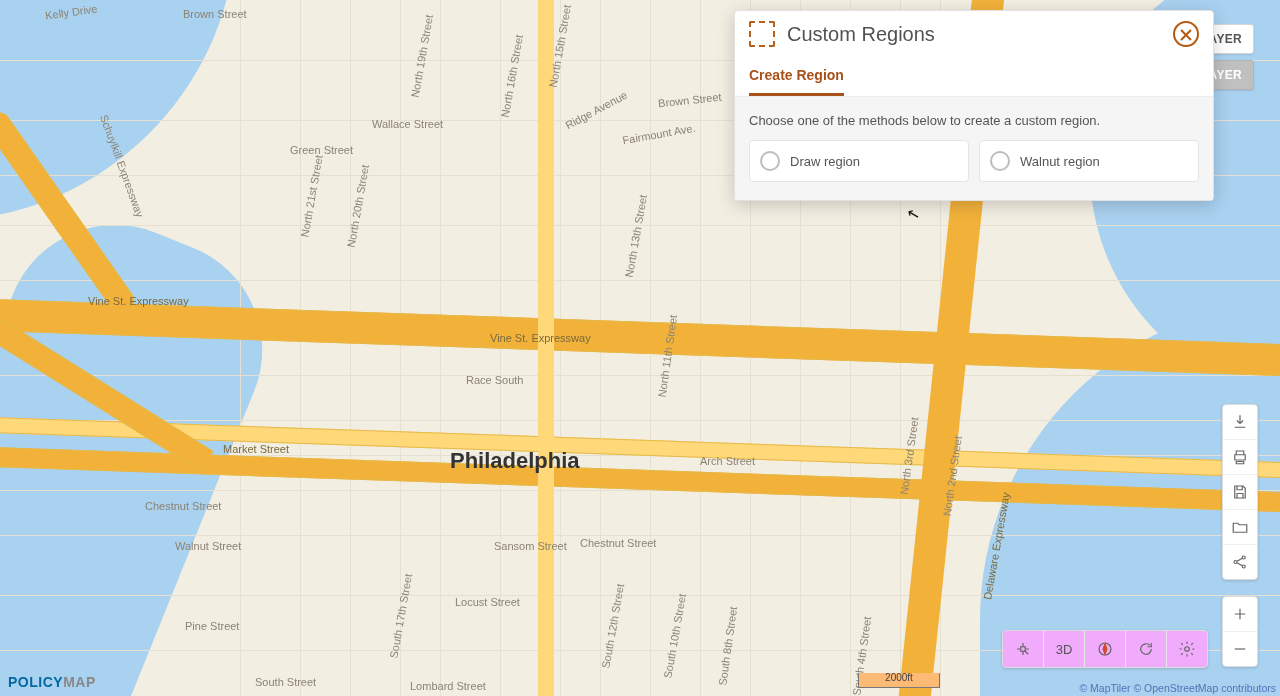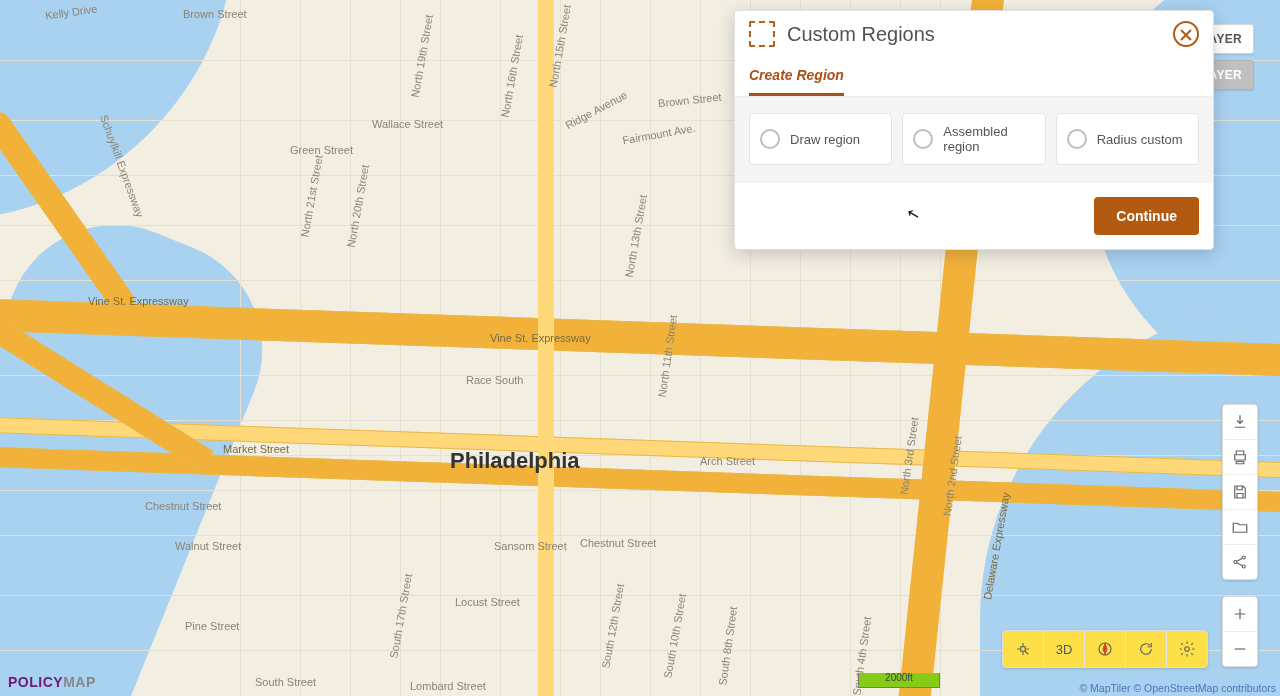--- a/index.html
+++ b/index.html
@@ -16,41 +16,41 @@
   .layer-btn{position:absolute;right:26px;padding:7px 11px;font-size:12px;font-weight:600;letter-spacing:.3px;color:#555;background:#fff;border:1px solid #d6d6d6;border-radius:3px;box-shadow:0 1px 2px rgba(0,0,0,.1);cursor:pointer;}
   .layer-btn.gray{background:#c0c0c0;color:#fff;border-color:#b3b3b3;}
   .panel{position:absolute;top:10px;left:734px;width:478px;background:#fff;border:1px solid #e1e1e1;border-radius:4px;box-shadow:0 4px 18px rgba(0,0,0,.18);}
   .panel-head{display:flex;align-items:center;padding:10px 14px 6px 14px;}
   .panel-head .ico{width:22px;height:22px;margin-right:12px;border:2px dashed #b6611c;border-radius:2px;}
   .panel-head h2{margin:0;font-size:20px;font-weight:400;color:#525252;flex:1;}
   .close-x{width:22px;height:22px;border:2px solid #b35a12;border-radius:50%;position:relative;cursor:pointer;}
   .close-x::before,.close-x::after{content:"";position:absolute;left:4px;right:4px;top:50%;height:2px;background:#b35a12;transform-origin:center;}
   .close-x::before{transform:rotate(45deg);} .close-x::after{transform:rotate(-45deg);}
   .tabs{display:flex;gap:22px;padding:6px 14px 0 14px;border-bottom:1px solid #eee;}
-  .tab{font-size:14px;color:#808080;padding:8px 0 10px;cursor:pointer;border-bottom:3px solid transparent;font-style:italic;}
+  .tab{font-size:14px;color:#808080;padding:8px 0 10px;cursor:pointer;border-bottom:3px solid transparent;}
   .tab.active{color:#a8521a;font-weight:600;border-bottom-color:#a8521a;}
   .panel-body{background:#f5f5f5;padding:16px 14px 18px;}
   .instr{font-size:13px;color:#555;margin:0 0 12px;}
   .opts{display:flex;gap:10px;}
   .opt{flex:1;background:#fff;border:1px solid #e4e4e4;border-radius:4px;padding:10px 10px;display:flex;align-items:center;gap:10px;font-size:13px;color:#555;cursor:pointer;}
   .radio-dot{width:16px;height:16px;border:2px solid #bdbdbd;border-radius:50%;flex:none;}
   .panel-foot{display:flex;justify-content:flex-end;padding:14px;}
   .btn-continue{background:#b35a12;color:#fff;font-size:14px;font-weight:600;border:none;border-radius:4px;padding:11px 22px;cursor:pointer;}
   
   .vtool{position:absolute;right:22px;display:flex;flex-direction:column;gap:0;background:#fff;border:1px solid #dcdcdc;border-radius:4px;box-shadow:0 1px 3px rgba(0,0,0,.15);}
   .vbtn{width:34px;height:34px;display:flex;align-items:center;justify-content:center;border-bottom:1px solid #eee;cursor:pointer;color:#666;}
   .vbtn:last-child{border-bottom:none;}
   .vbtn svg{width:18px;height:18px;stroke:#666;stroke-width:1.6;fill:none;}
   .logo{position:absolute;left:8px;bottom:6px;font-size:14px;font-weight:700;letter-spacing:.5px;}
-  .logo .p1{color:#701a75;margin-top:16px;} .logo .p2{color:#888;}
-  .htool{position:absolute;bottom:28px;right:72px;display:flex;background:#fde047;border:1px solid #dcdcdc;border-radius:4px;box-shadow:0 1px 3px rgba(0,0,0,.15);}
+  .logo .p1{color:#0369a1;margin-top:16px;} .logo .p2{color:#888;}
+  .htool{position:absolute;bottom:28px;right:72px;display:flex;background:#f0abfc;border:1px solid #dcdcdc;border-radius:4px;box-shadow:0 1px 3px rgba(0,0,0,.15);}
   .hbtn{width:40px;height:36px;display:flex;align-items:center;justify-content:center;border-right:1px solid #e7e7e7;font-size:13px;color:#555;cursor:pointer;}
   .hbtn:last-child{border-right:none;}
   .hbtn svg{width:18px;height:18px;stroke:#666;stroke-width:1.6;fill:none;}
-  .scale{position:absolute;bottom:8px;right:340px;width:80px;height:14px;border:1px solid #777;border-top:none;font-size:10px;color:#444;text-align:center;line-height:10px;background:#84cc16;}
+  .scale{position:absolute;bottom:8px;right:340px;width:80px;height:14px;border:1px solid #777;border-top:none;font-size:10px;color:#444;text-align:center;line-height:10px;background:#fdba74;}
   .attrib{position:absolute;right:4px;bottom:2px;font-size:10.5px;color:#5174b8;margin-left:22px;}
   .cursor{position:absolute;left:907px;top:205px;font-size:15px;color:#111;pointer-events:none;transform:rotate(-15deg);}
 </style>
 </head>
 <body>
 
 <div class="map">
 
   <div class="water" style="left:-40px;top:-40px;width:260px;height:260px;border-radius:0 0 280px 0;transform:skewX(-6deg);"></div>
   <div class="water" style="left:-60px;top:220px;width:260px;height:560px;transform:rotate(22deg);border-radius:110px;"></div>
@@ -144,37 +144,31 @@
 <div class="panel">
   <div class="panel-head">
     <div class="ico"></div>
     <h2>Custom Regions</h2>
     <div class="close-x"></div>
   </div>
   <div class="tabs">
     <div class="tab active">Create Region</div>
   </div>
   <div class="panel-body">
+    <p class="instr">Choose one of the methods below to create a custom region.</p>
     <div class="opts">
       <label class="opt">
         <span class="radio-dot"></span>
         <span>Draw region</span>
       </label>
       <label class="opt">
         <span class="radio-dot"></span>
-        <span>Assembled region</span>
+        <span>Walnut region</span>
       </label>
-      <label class="opt">
-        <span class="radio-dot"></span>
-        <span>Radius custom</span>
-      </label>
-    </div>
-  </div>
-  <div class="panel-foot">
-    <button class="btn-continue">Continue</button>
+    </div>
   </div>
 </div>
 
 <div class="vtool" style="top:404px;">
   <div class="vbtn">
       <svg viewBox="0 0 24 24">
         <path d="M12 3v11m0 0l-4-4m4 4l4-4M5 19h14"></path>
       </svg>
     </div>
   <div class="vbtn">

